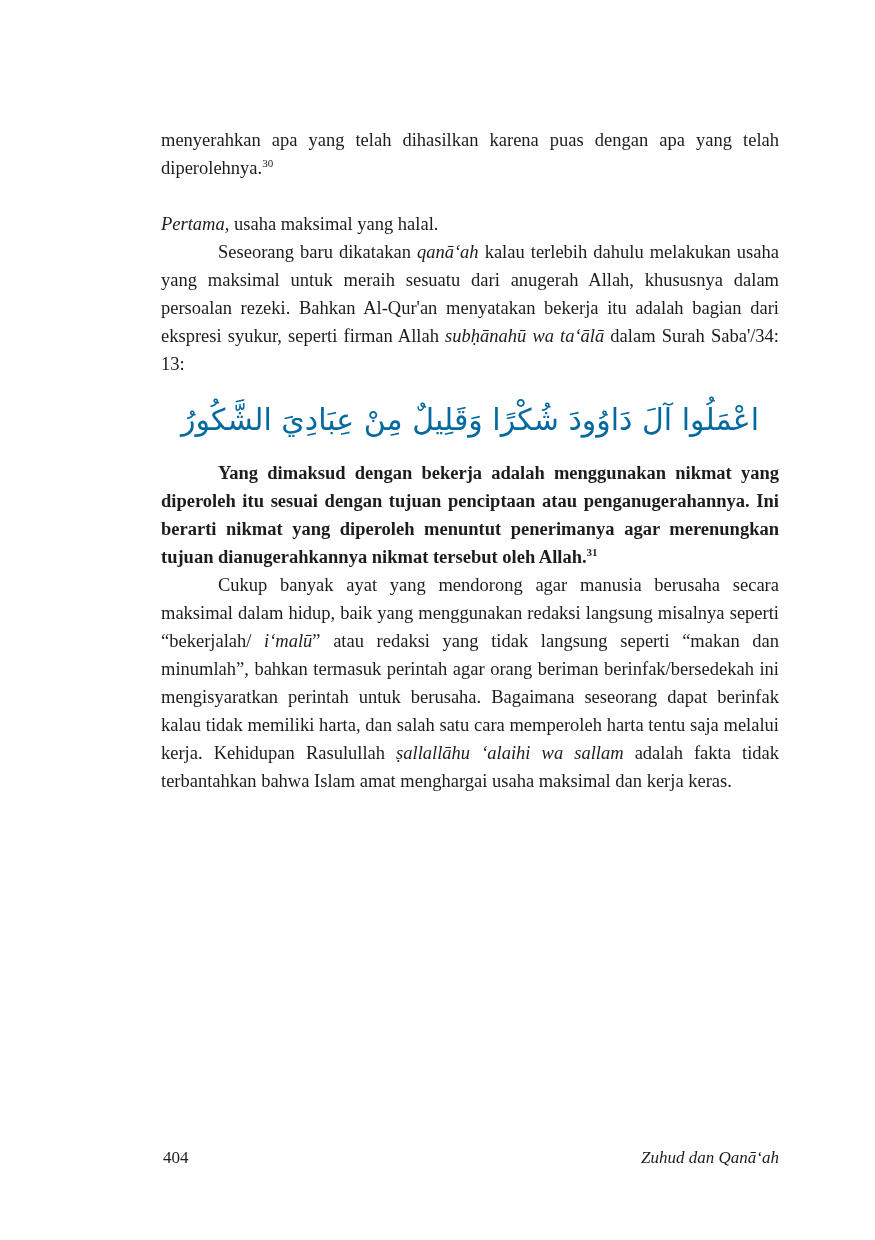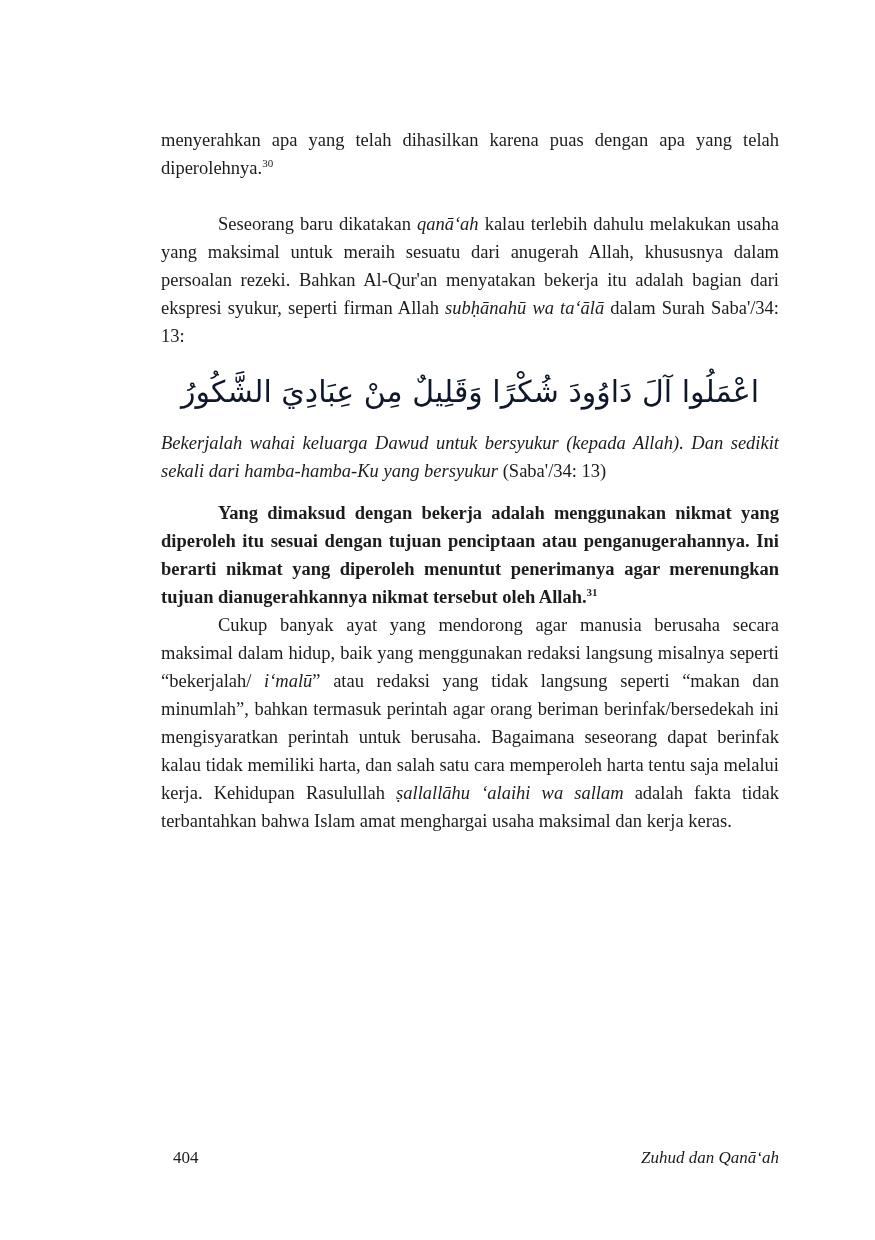--- a/index.html
+++ b/index.html
@@ -37,52 +37,52 @@
     vertical-align: super;
   }
   .gap { height: 28px; }
   .arabic {
     direction: rtl;
     text-align: center;
     font-family: "DejaVu Sans", sans-serif;
     font-size: 30px;
     line-height: 1.7;
     margin: 16px 0 12px 0;
-    color: #0f172a;
+    color: #0369a1;
   }
   .mt14 { margin-top: 14px; font-weight: bold; }
   .footer {
     position: absolute;
-    left: 142px;
+    left: 132px;
     right: 127px;
     top: 1148px;
     display: flex;
     justify-content: space-between;
     align-items: baseline;
     font-size: 17px;
     font-family: Liberation Serif, serif;
   }
 </style>
 </head>
 <body>
 
 <div class="page">
   <main class="content">
 
     <p class="para"><span>menyerahkan apa yang telah dihasilkan karena puas dengan apa yang telah diperolehnya.</span><sup class="fn">30</sup></p>
 
 
     <div class="gap"></div>
 
+    <p class="para"><span class="it">Pertama</span><span>, usaha maksimal yang halal.</span></p>
 
     <p class="para indent"><span>Seseorang baru dikatakan </span><span class="it">qanā‘ah</span><span> kalau terlebih dahulu melakukan usaha yang maksimal untuk meraih sesuatu dari anugerah Allah, khususnya dalam persoalan rezeki. Bahkan Al-Qur'an menyatakan bekerja itu adalah bagian dari ekspresi syukur, seperti firman Allah </span><span class="it">subḥānahū wa ta‘ālā</span><span> dalam Surah Saba'/34: 13:</span></p>
 
     <div class="arabic" dir="rtl">اعْمَلُوا آلَ دَاوُودَ شُكْرًا وَقَلِيلٌ مِنْ عِبَادِيَ الشَّكُورُ</div>
 
-    <p class="para"><span class="it">Bekerjalah wahai keluarga Dawud untuk bersyukur (kepada Allah). Dan sedikit sekali dari hamba-hamba-Ku yang bersyukur</span><span> (Saba'/34: 13)</span></p>
 
     <p class="para indent mt14"><span>Yang dimaksud dengan bekerja adalah menggunakan nikmat yang diperoleh itu sesuai dengan tujuan penciptaan atau penganugerahannya. Ini berarti nikmat yang diperoleh menuntut penerimanya agar merenungkan tujuan dianugerahkannya nikmat tersebut oleh Allah.</span><sup class="fn">31</sup></p>
 
     <p class="para indent"><span>Cukup banyak ayat yang mendorong agar manusia berusaha secara maksimal dalam hidup, baik yang menggunakan redaksi langsung misalnya seperti “bekerjalah/ </span><span class="it">i‘malū</span><span>” atau redaksi yang tidak langsung seperti “makan dan minumlah”, bahkan termasuk perintah agar orang beriman berinfak/bersedekah ini mengisyaratkan perintah untuk berusaha. Bagaimana seseorang dapat berinfak kalau tidak memiliki harta, dan salah satu cara memperoleh harta tentu saja melalui kerja. Kehidupan Rasulullah </span><span class="it">ṣallallāhu ‘alaihi wa sallam</span><span> adalah fakta tidak terbantahkan bahwa Islam amat menghargai usaha maksimal dan kerja keras.</span></p>
 
   </main>
 
   <footer class="footer">
     <span>404</span>
     <span class="it">Zuhud dan Qanā‘ah</span>

